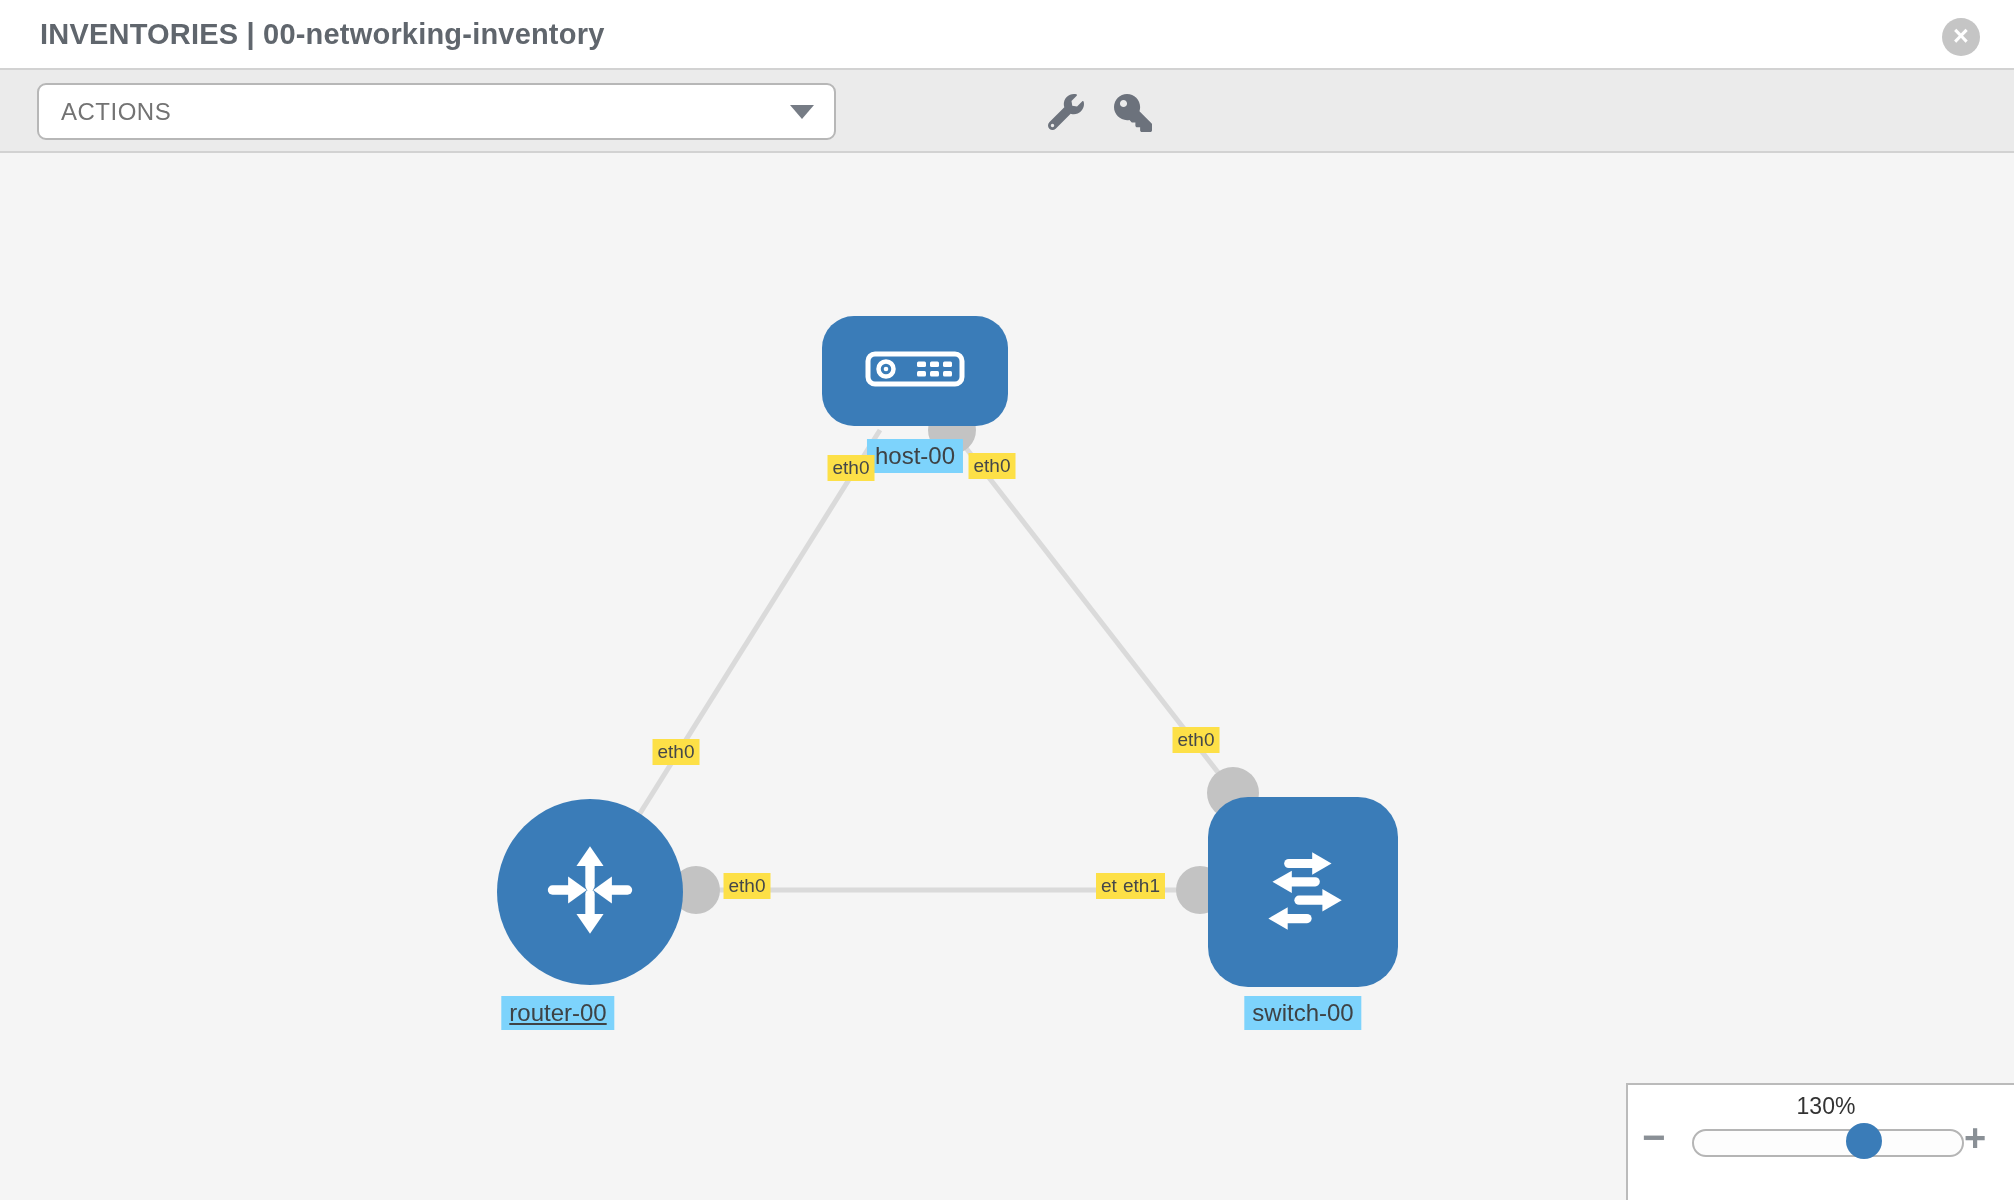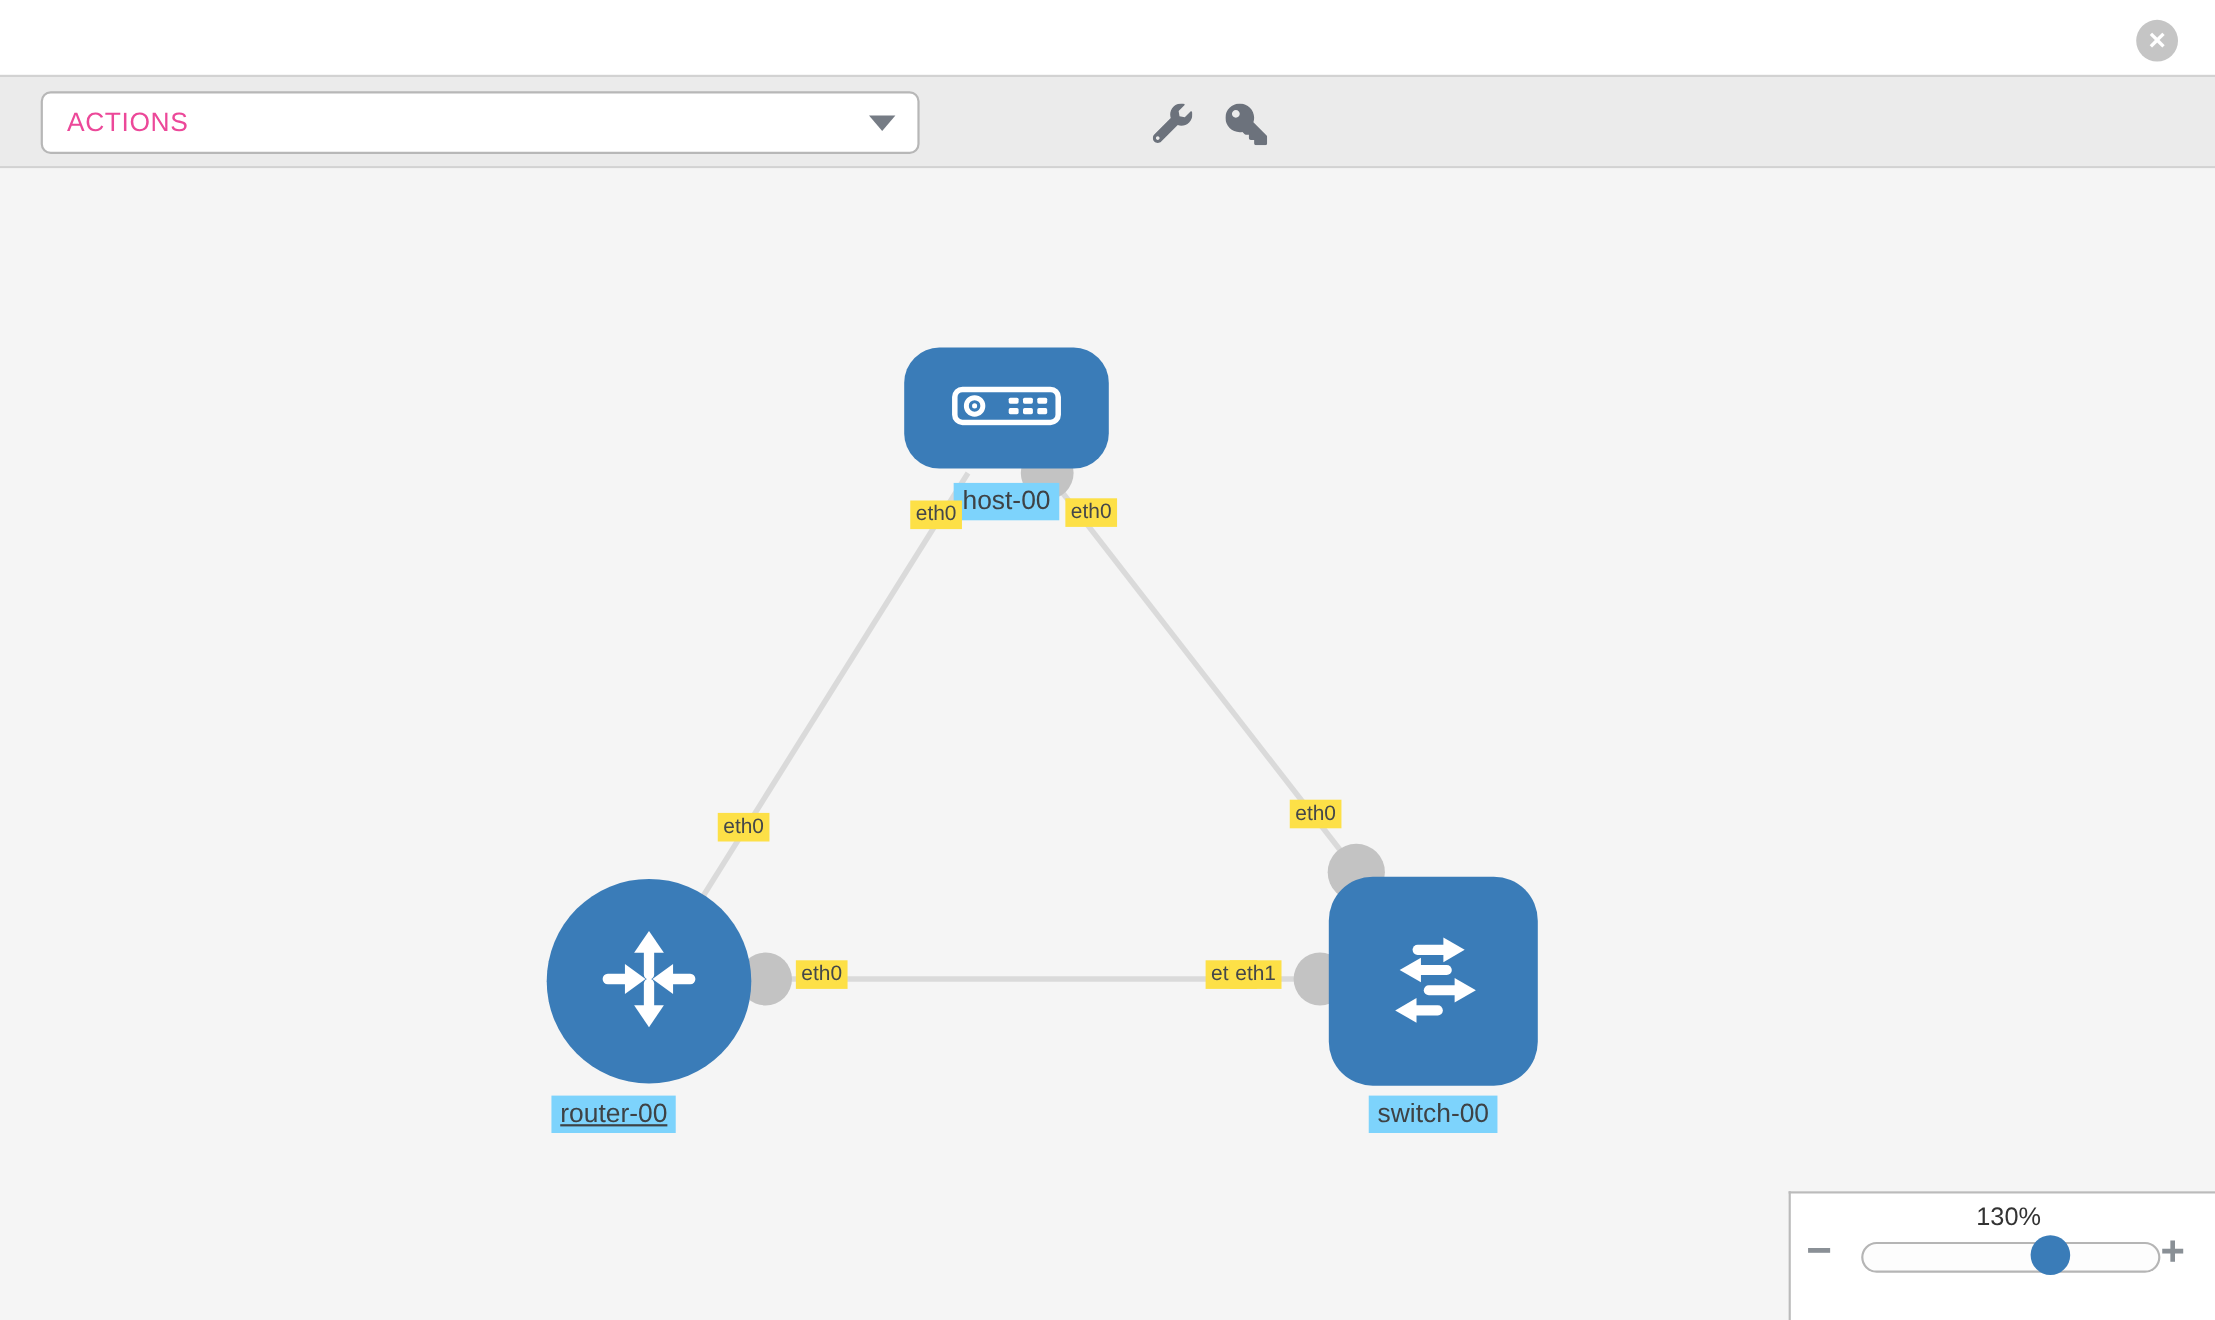--- a/index.html
+++ b/index.html
@@ -25,21 +25,21 @@
   
   .toolbar{
     position:absolute;left:0;top:70px;width:2014px;height:81px;
     background:#ebebeb;border-bottom:2px solid #d2d2d2;
   }
   .select-box{
     position:absolute;top:13px;height:53px;background:#ffffff;
     border:2px solid #b7b7b7;border-radius:9px;cursor:pointer;
   }
   .select-box .sel-label{
-    display:block;line-height:53px;padding-left:22px;font-size:24px;color:#ec4899;letter-spacing:.5px;
+    display:block;line-height:53px;padding-left:22px;font-size:24px;color:#737373;letter-spacing:.5px;
   }
   .caret{
     position:absolute;right:20px;top:50%;margin-top:-7px;width:0;height:0;
     border-left:12px solid transparent;border-right:12px solid transparent;
     border-top:14px solid #767c85;
   }
   .actions-box{left:37px;width:795px;}
   .search-box{left:1183px;width:793px;}
   .tool-icon{position:absolute;cursor:pointer;}
   .tool-icon svg{display:block;}
@@ -96,20 +96,21 @@
   }
   .zoom-thumb{
     position:absolute;left:218px;top:38px;width:36px;height:36px;border-radius:50%;
     background:#3a7cb8;cursor:pointer;z-index:7;
   }
 </style>
 </head>
 <body>
 
 <div class="header">
+  <div class="header-title">INVENTORIES | 00-networking-inventory</div>
   <div class="close-btn">
     <span>×</span>
   </div>
 </div>
 
 <div class="toolbar">
   <div class="select-box actions-box">
     <span class="sel-label">ACTIONS</span>
     <span class="caret"></span>
   </div>

